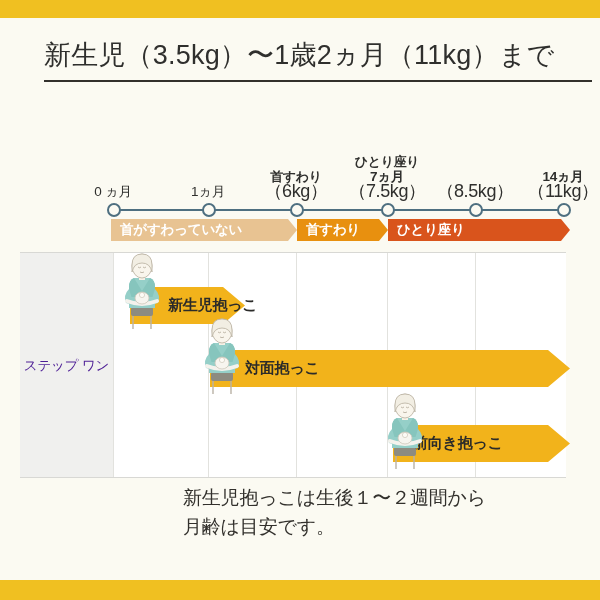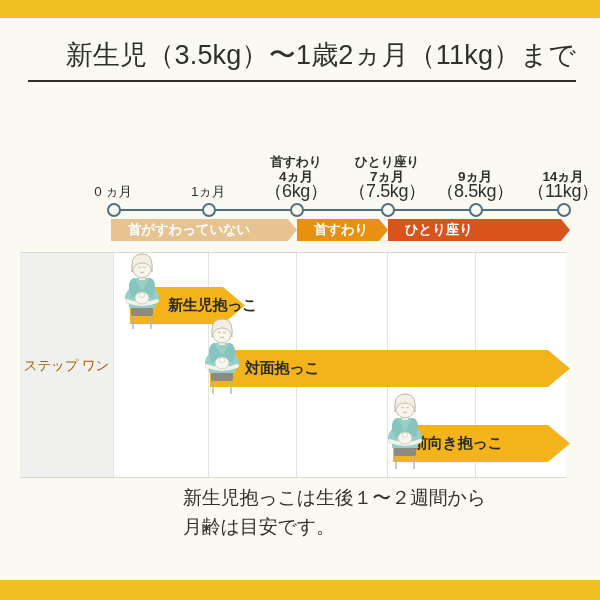--- a/index.html
+++ b/index.html
@@ -28,24 +28,23 @@
     left: 0;
     width: 600px;
     background: #f0c021;
   }
   .accent-top { top: 0; height: 18px; }
   .accent-bottom { top: 580px; height: 20px; }
 
   
   .title-wrap {
     position: absolute;
-    left: 28px;
+    left: 44px;
     top: 38px;
     width: 548px;
-    text-align: right;
   }
   .title-text {
     font-size: 27px;
     line-height: 34px;
     letter-spacing: 0.2px;
     color: #2f2f2d;
     white-space: nowrap;
     font-weight: 400;
   }
   .title-rule {
@@ -126,21 +125,21 @@
   .phase {
     position: absolute;
     top: 0;
     height: 22px;
     display: flex;
     align-items: center;
     color: #ffffff;
     font-size: 13.5px;
     font-weight: 700;
     letter-spacing: -0.2px;
-    padding-left: 17px;
+    padding-left: 9px;
     box-sizing: border-box;
     clip-path: polygon(0 0, calc(100% - 9px) 0, 100% 50%, calc(100% - 9px) 100%, 0 100%);
   }
   .phase-1 { background: #e8c392; }
   .phase-2 { background: #e8900f; }
   .phase-3 { background: #d9541c; }
 
   
   .chart {
     position: absolute;
@@ -160,21 +159,21 @@
     width: 93px;
     height: 100%;
     background: #f0f0ee;
     display: flex;
     align-items: center;
     justify-content: center;
   }
   .rowhead-text {
     font-size: 13.5px;
     line-height: 21px;
-    color: #a16207;
+    color: #4c1d95;
     text-align: right;
     letter-spacing: -0.2px;
   }
   .grid-line {
     position: absolute;
     top: 0;
     width: 1px;
     height: 100%;
     background: #e2e2de;
   }
@@ -244,32 +243,30 @@
         <div class="tl-label" style="left: 113px;">
           <span class="age plain">0 ヵ月</span>
         </div>
         <div class="tl-dot" style="left: 208px;"></div>
         <div class="tl-label" style="left: 208px;">
           <span class="age plain">1ヵ月</span>
         </div>
         <div class="tl-dot" style="left: 296px;"></div>
         <div class="tl-label" style="left: 296px;">
           <span class="stage-name">首すわり</span>
-          <span class="age">4ヵ月</span>
           <span class="weight">（6kg）</span>
         </div>
         <div class="tl-dot" style="left: 387px;"></div>
         <div class="tl-label" style="left: 387px;">
           <span class="stage-name">ひとり座り</span>
           <span class="age">7ヵ月</span>
           <span class="weight">（7.5kg）</span>
         </div>
         <div class="tl-dot" style="left: 475px;"></div>
         <div class="tl-label" style="left: 475px;">
-          <span class="age">9ヵ月</span>
           <span class="weight">（8.5kg）</span>
         </div>
         <div class="tl-dot" style="left: 563px;"></div>
         <div class="tl-label" style="left: 563px;">
           <span class="age">14ヵ月</span>
           <span class="weight">（11kg）</span>
         </div>
       </div>
   </div>
 

